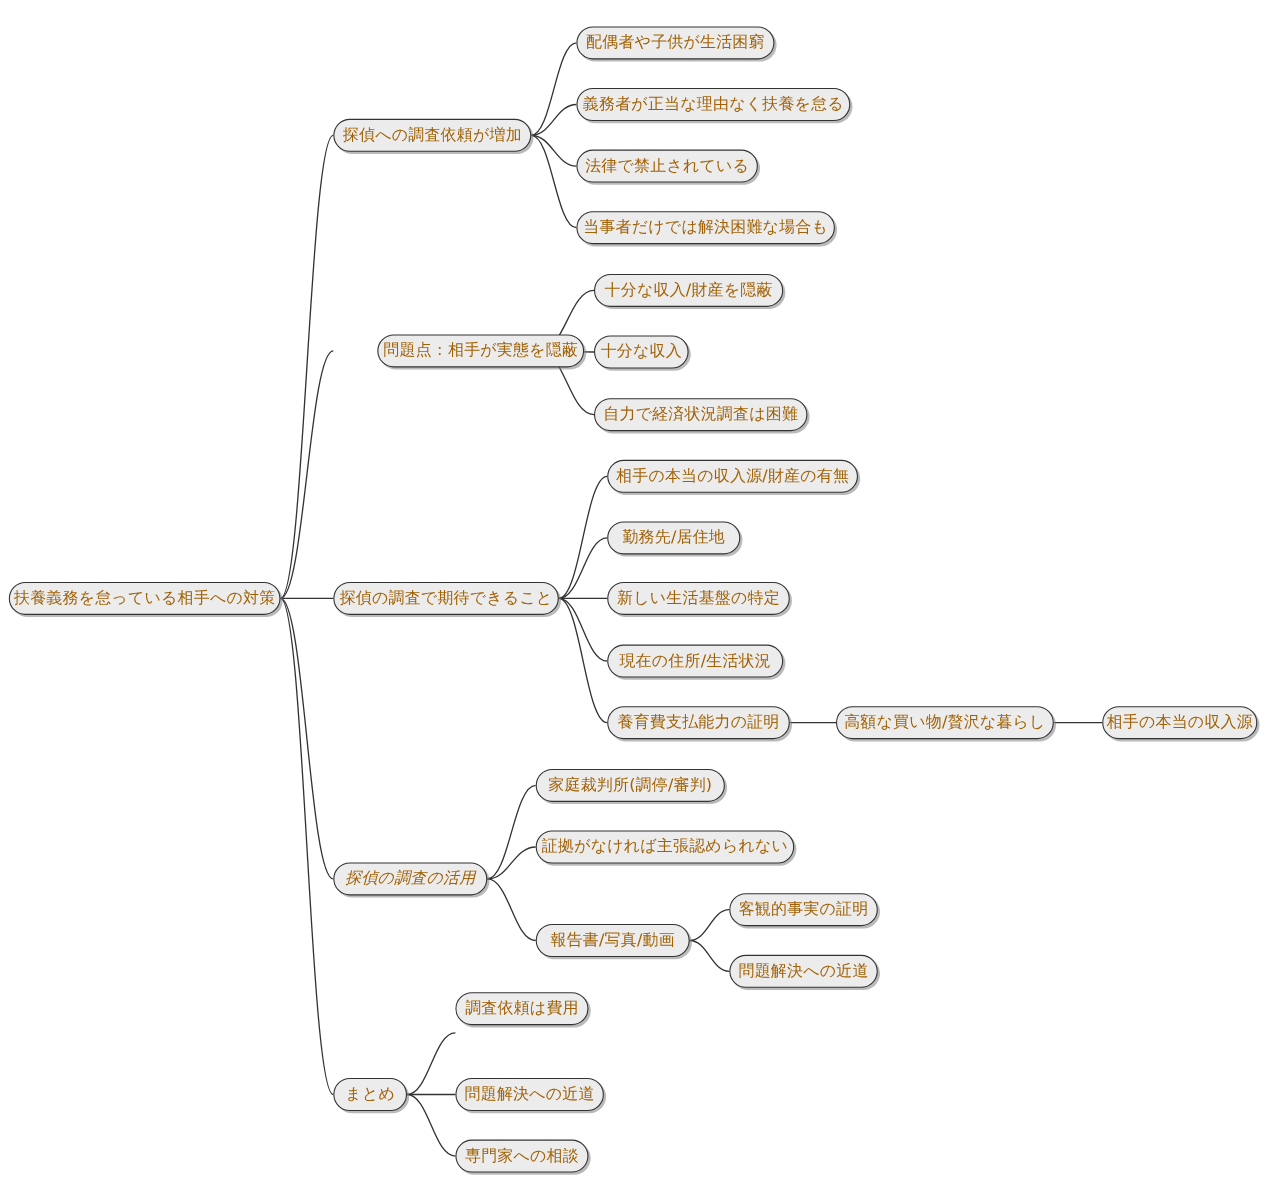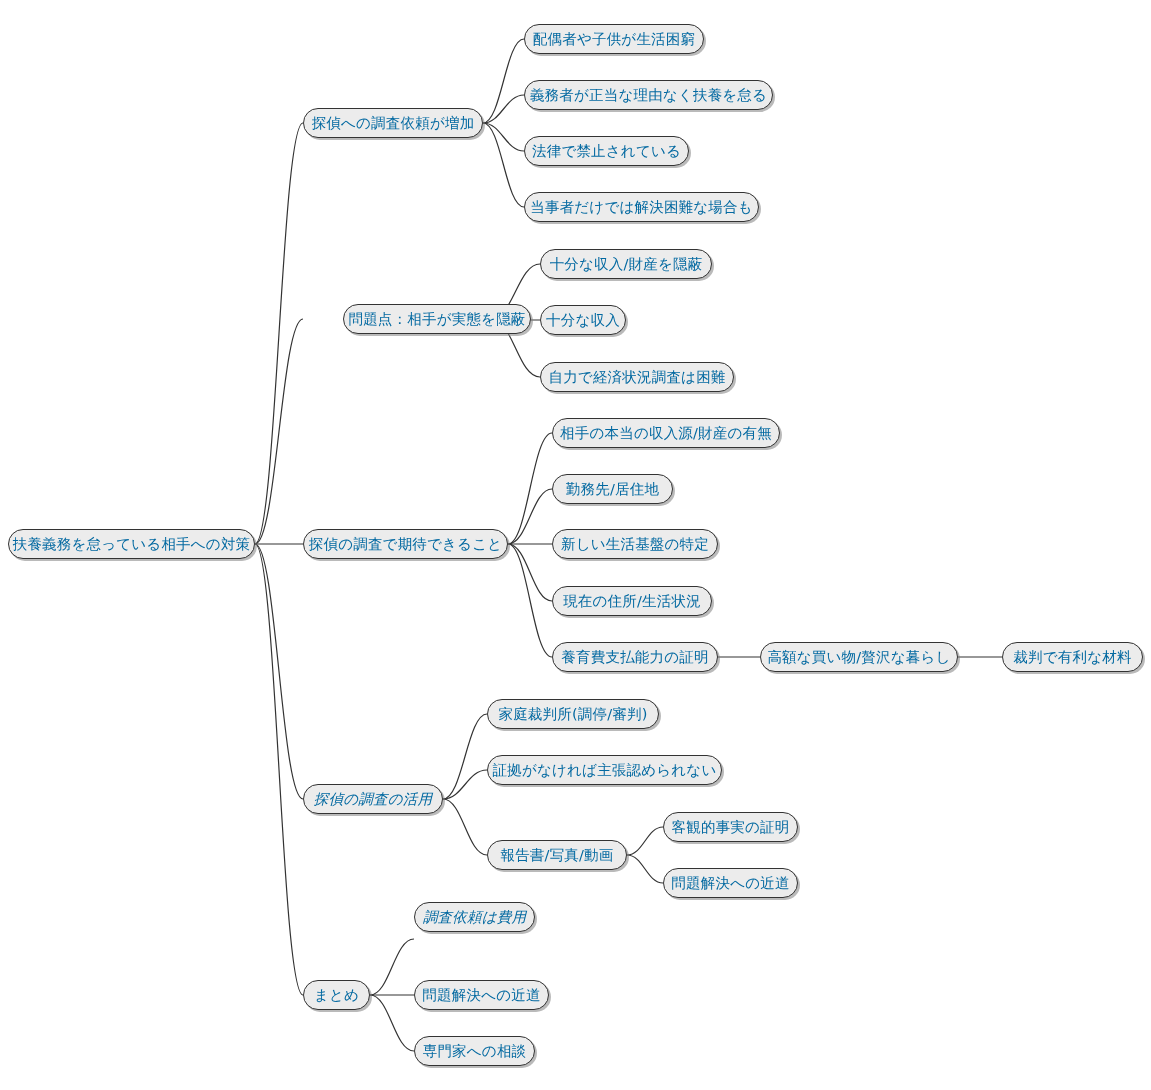--- a/index.html
+++ b/index.html
@@ -43,21 +43,21 @@
     background: #ececec;
     border: 1.3px solid #333333;
     border-radius: 15px;
     box-shadow: 2px 2px 0 0 rgba(130,130,130,0.55);
     white-space: nowrap;
     padding: 0 11px;
   }
   .node .node-label {
     font-size: 14.5px;
     line-height: 1;
-    color: #0369a1;
+    color: #a16207;
     letter-spacing: 0.2px;
     font-family: "DejaVu Sans", "Liberation Sans", sans-serif;
   }
   .node.root .node-label { font-size: 14.5px; }
 </style>
 </head>
 <body>
 
 <div id="mindmap-root">
   <svg id="edge-layer" viewBox="0 0 1151 1090" preserveAspectRatio="none">
@@ -135,21 +135,21 @@
       <div class="node" style="left: 552px; top: 586px; width: 160px;">
         <span class="node-label">現在の住所/生活状況</span>
       </div>
       <div class="node" style="left: 552px; top: 642px; width: 166px;">
         <span class="node-label">養育費支払能力の証明</span>
       </div>
       <div class="node" style="left: 760px; top: 642px; width: 198px;">
         <span class="node-label">高額な買い物/贅沢な暮らし</span>
       </div>
       <div class="node" style="left: 1002px; top: 642px; width: 141px;">
-        <span class="node-label">裁判で有利な材料</span>
+        <span class="node-label">相手の本当の収入源</span>
       </div>
       <div class="node" style="left: 303px; top: 784px; width: 140px; font-style: italic;">
         <span class="node-label">探偵の調査の活用</span>
       </div>
       <div class="node" style="left: 487px; top: 699px; width: 172px;">
         <span class="node-label">家庭裁判所(調停/審判)</span>
       </div>
       <div class="node" style="left: 487px; top: 755px; width: 235px;">
         <span class="node-label">証拠がなければ主張認められない</span>
       </div>
@@ -158,21 +158,21 @@
       </div>
       <div class="node" style="left: 663px; top: 812px; width: 135px;">
         <span class="node-label">客観的事実の証明</span>
       </div>
       <div class="node" style="left: 663px; top: 868px; width: 135px;">
         <span class="node-label">問題解決への近道</span>
       </div>
       <div class="node" style="left: 303px; top: 980px; width: 67px;">
         <span class="node-label">まとめ</span>
       </div>
-      <div class="node" style="left: 414px; top: 902px; width: 121px; font-style: italic;">
+      <div class="node" style="left: 414px; top: 902px; width: 121px;">
         <span class="node-label">調査依頼は費用</span>
       </div>
       <div class="node" style="left: 414px; top: 980px; width: 135px;">
         <span class="node-label">問題解決への近道</span>
       </div>
       <div class="node" style="left: 414px; top: 1036px; width: 121px;">
         <span class="node-label">専門家への相談</span>
       </div>
     </div>
 </div>

